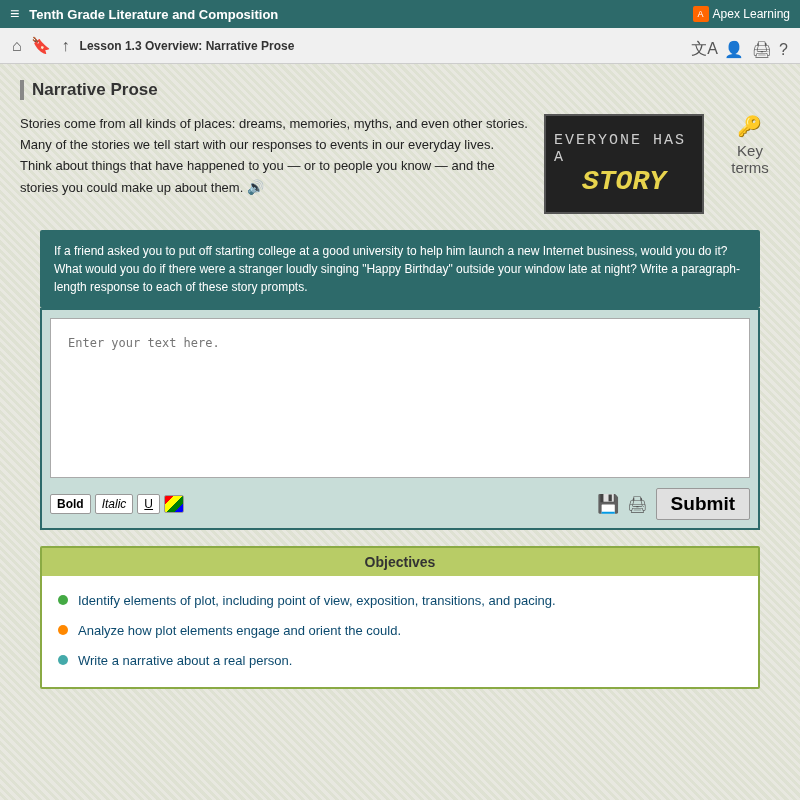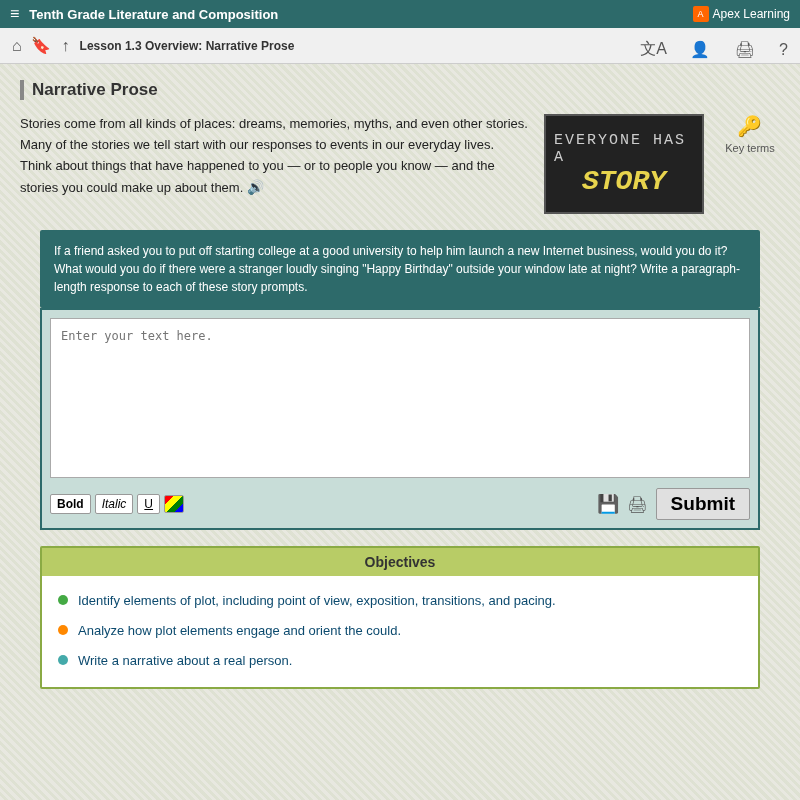--- a/index.html
+++ b/index.html
@@ -71,21 +71,21 @@
       justify-content: space-between;
     }
     .nav-bar-left {
       display: flex;
       align-items: center;
       gap: 10px;
     }
     .nav-bar-right {
       display: flex;
       align-items: center;
-      gap: 24px;
+      gap: 7px;
       margin-top: 8px;
     }
     .nav-icon {
       font-size: 16px;
       color: #555;
       cursor: pointer;
     }
     .lesson-label {
       font-size: 12px;
       color: #333;
@@ -170,21 +170,21 @@
       align-items: center;
       width: 60px;
       flex-shrink: 0;
     }
     .key-icon {
       color: #cc8800;
       font-size: 20px;
       margin-bottom: 4px;
     }
     .key-label {
-      font-size: 11px;
+      font-size: 15px;
       color: #555;
       text-align: center;
     }
 
     .audio-icon {
       color: #555;
       font-size: 14px;
       cursor: pointer;
     }
 
@@ -205,21 +205,21 @@
       border: 2px solid #2d6a6a;
       margin: 0 20px 0 20px;
       padding: 8px;
     }
 
     .text-editor {
       background: white;
       border: 1px solid #aaa;
       width: 100%;
       height: 160px;
-      padding: 10px;
+      padding: 17px;
       font-size: 12px;
       color: #999;
       resize: none;
       outline: none;
     }
 
     .editor-toolbar {
       display: flex;
       align-items: center;
       justify-content: space-between;

